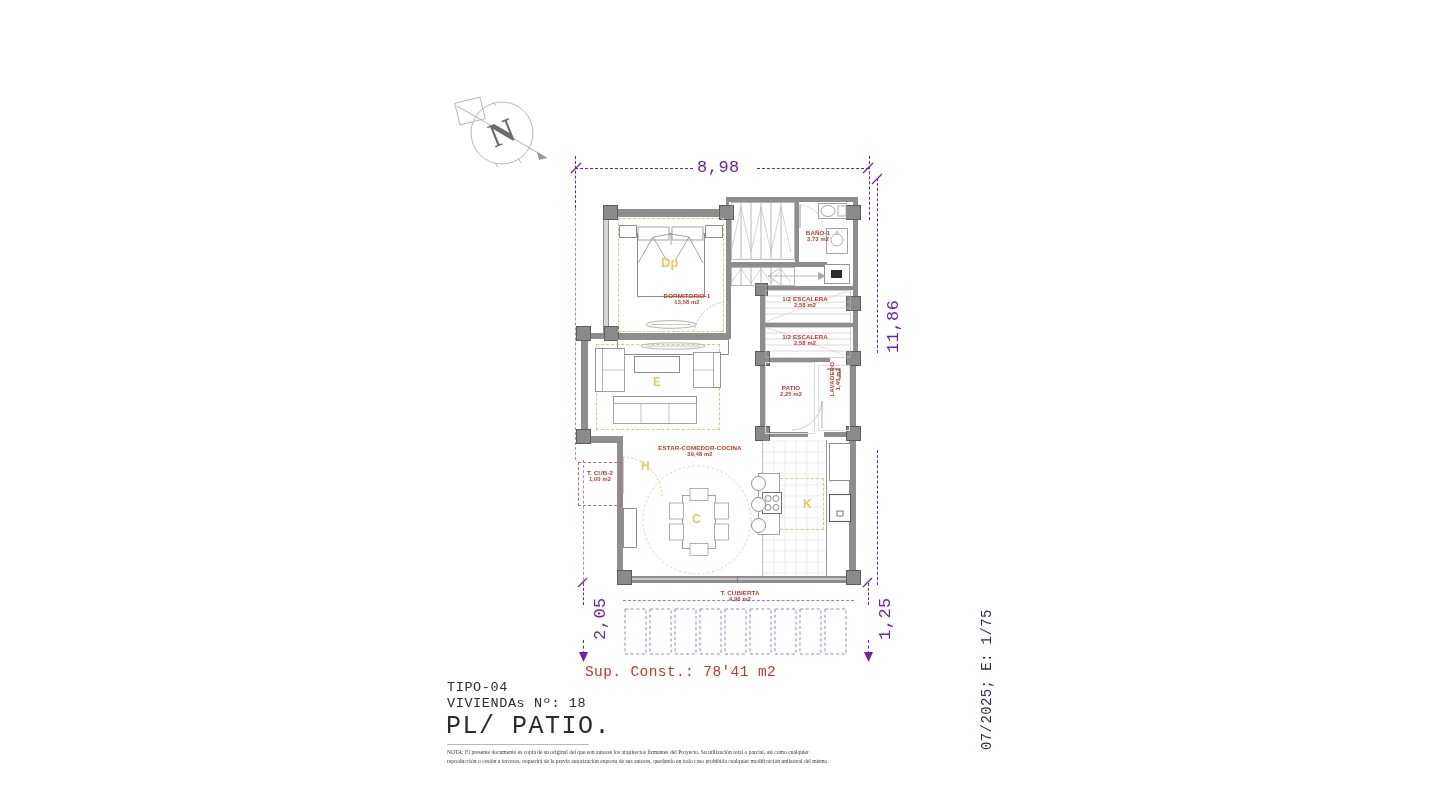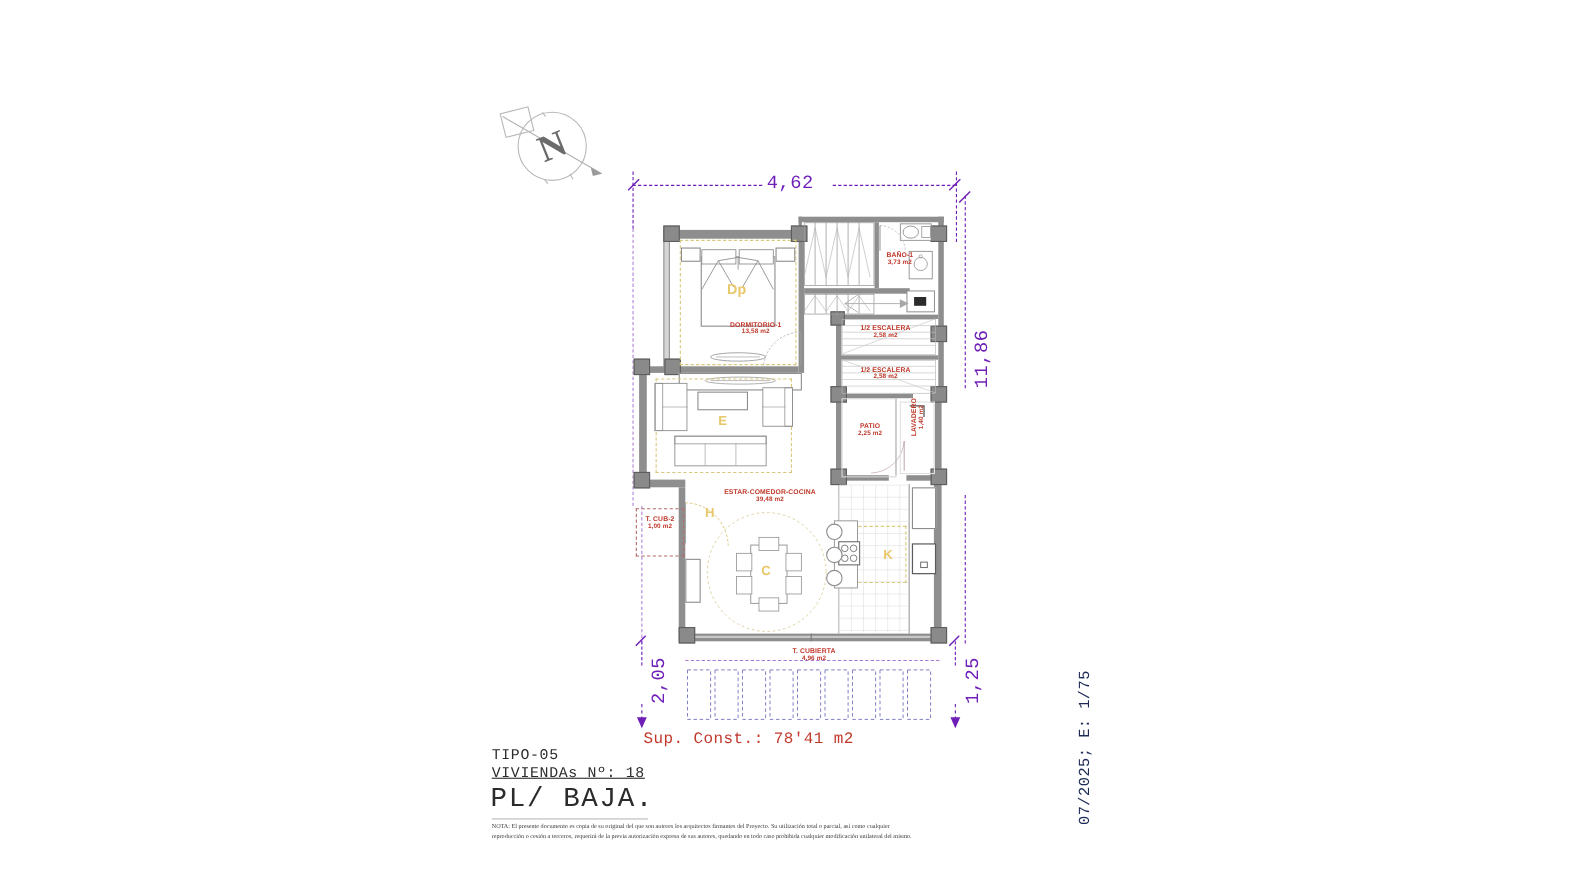--- a/index.html
+++ b/index.html
@@ -79,21 +79,21 @@
   <div class="abs" style="left:571px;top:163px;">
     <svg width="12" height="12">
         <line x1="0" y1="10" x2="10" y2="0" stroke="#6f1fb8" stroke-width="1.3"></line>
       </svg>
   </div>
   <div class="abs" style="left:863px;top:163px;">
     <svg width="12" height="12">
         <line x1="0" y1="10" x2="10" y2="0" stroke="#6f1fb8" stroke-width="1.3"></line>
       </svg>
   </div>
-  <div class="dim-text" style="left:697px;top:158px;">4,62</div>
+  <div class="dim-text" style="left:697px;top:158px;">8,98</div>
 
   <div class="dashed-p" style="left:877px;top:178px;width:0;height:175px;border-width:0 0 0 .9px;"></div>
   <div class="dashed-p" style="left:877px;top:450px;width:0;height:135px;border-width:0 0 0 .9px;"></div>
   <div class="abs" style="left:872px;top:174px;">
     <svg width="12" height="12">
         <line x1="0" y1="10" x2="10" y2="0" stroke="#6f1fb8" stroke-width="1.3"></line>
       </svg>
   </div>
   <div class="dim-text vert" style="left:884px;top:353px;transform:rotate(-90deg);">11,86</div>
 
@@ -513,23 +513,23 @@
         <rect x="151" y="1" width="21" height="45"></rect>
         <rect x="176" y="1" width="21" height="45"></rect>
         <rect x="201" y="1" width="21" height="45"></rect>
       </g>
     </svg>
   </div>
   <div class="dashed-p" style="left:623px;top:600px;width:231px;height:0;border-width:.8px 0 0 0;opacity:.6;"></div>
 
   <div class="sup-const" style="left:585px;top:664px;">Sup. Const.: 78'41 m2</div>
 
-  <div class="title-tipo" style="left:447px;top:680px;">TIPO-05</div>
-  <div class="title-viv" style="left:447px;top:696px;text-decoration:underline;">VIVIENDAs Nº: 18</div>
-  <div class="title-pl" style="left:446px;top:712px;">PL/ BAJA.</div>
+  <div class="title-tipo" style="left:447px;top:680px;">TIPO-04</div>
+  <div class="title-viv" style="left:447px;top:696px;">VIVIENDAs Nº: 18</div>
+  <div class="title-pl" style="left:446px;top:712px;">PL/ PATIO.</div>
 
   <div class="divider" style="left:447px;top:744px;width:142px;"></div>
 
   <div class="nota" style="left:447px;top:748px;">NOTA: El presente documento es copia de su original del que son autores los arquitectos firmantes del Proyecto. Su utilización total o parcial, así como cualquier reproducción o cesión a terceros, requerirá  de la previa autorización expresa de sus autores, quedando en todo caso prohibida cualquier modificación unilateral del mismo.</div>
 
   <div class="date-scale" style="left:979px;top:750px;transform:rotate(-90deg);">07/2025; E: 1/75</div>
 
 </div>
 
 </body></html>

